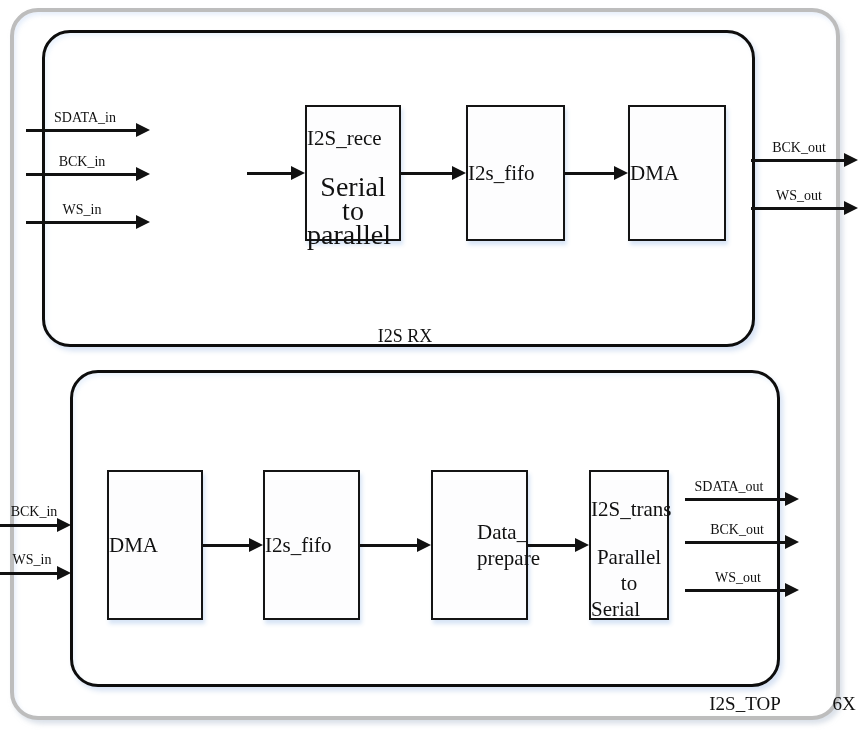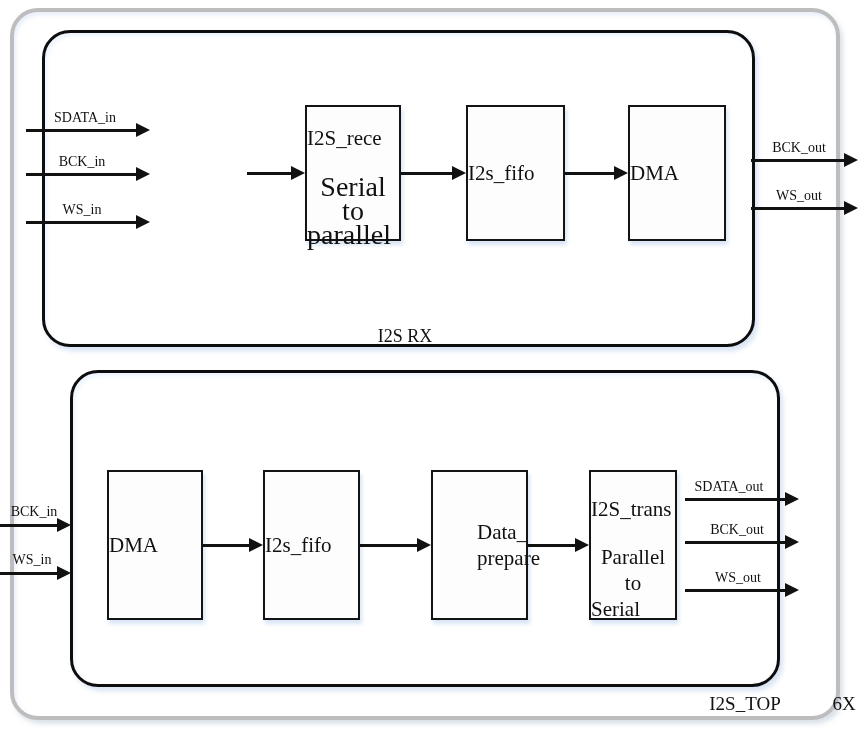--- a/index.html
+++ b/index.html
@@ -108,21 +108,21 @@
   <div class="blk" style="left:107px;top:470px;width:96px;height:150px;">
     <span>DMA</span>
   </div>
   <div class="blk" style="left:263px;top:470px;width:97px;height:150px;">
     <span>I2s_fifo</span>
   </div>
   <div class="blk" style="left:431px;top:470px;width:97px;height:150px;padding-left:44px;">
     <span class="hdr">Data_</span>
     <span class="hdr">prepare</span>
   </div>
-  <div class="blk headered" style="left:589px;top:470px;width:88px;height:150px;padding-top:24px;">
+  <div class="blk headered" style="left:589px;top:470px;width:80px;height:150px;padding-top:24px;">
     <span class="hdr">I2S_trans</span>
     <span class="spacer" style="height:22px;"></span>
     <span class="hdr">Parallel to</span>
     <span class="hdr">Serial</span>
   </div>
 
   <div class="wire" style="left:26px;top:129px;width:112px;"></div>
   <div class="head" style="left:136px;top:123px;"></div>
   <div class="wire" style="left:26px;top:173px;width:112px;"></div>
   <div class="head" style="left:136px;top:167px;"></div>

